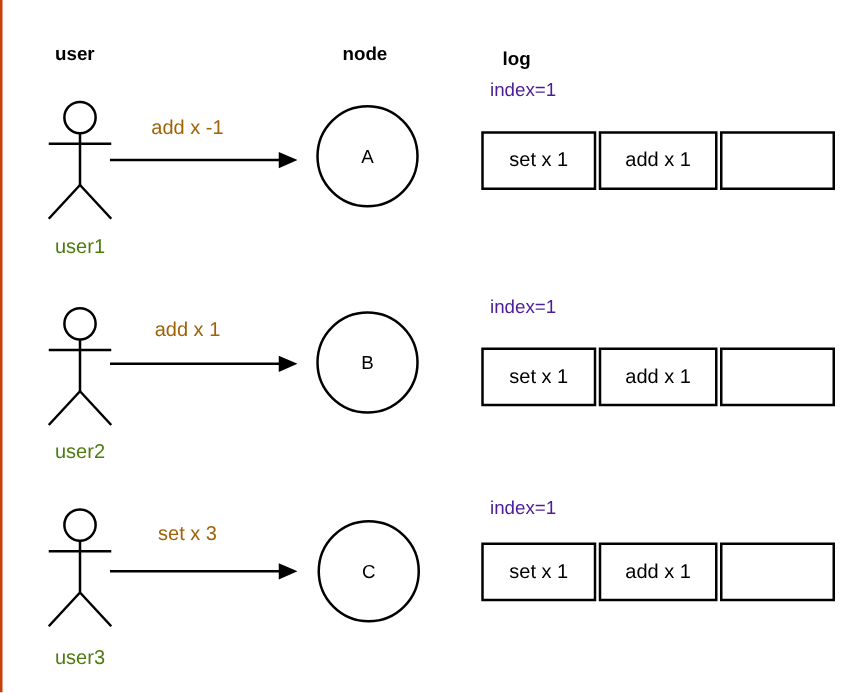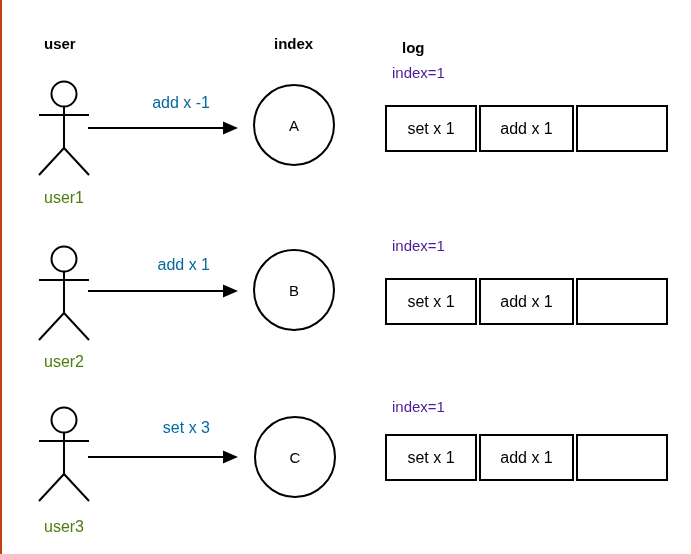--- a/index.html
+++ b/index.html
@@ -29,23 +29,23 @@
 
   .actor-name {
     width: 100px;
     text-align: center;
     font-size: 16px;
     color: #4d7c0f;
   }
 
   .msg-label {
     width: 120px;
-    text-align: right;
+    text-align: center;
     font-size: 16px;
-    color: #0369a1;
+    color: #a16207;
     white-space: nowrap;
   }
 
   .node-circle {
     width: 82px;
     height: 82px;
     border: 2px solid #000000;
     border-radius: 50%;
     box-sizing: border-box;
     display: flex;
@@ -82,21 +82,21 @@
   .log-cell.c2 { width: 92px; }
 
   svg { display: block; }
 </style>
 </head>
 <body>
 
 <div id="canvas">
 
   <div class="abs col-header" style="left:42px; top:35px;">user</div>
-  <div class="abs col-header" style="left:272px; top:35px;">index</div>
+  <div class="abs col-header" style="left:272px; top:35px;">node</div>
   <div class="abs col-header" style="left:400px; top:39px;">log</div>
 
   <div class="abs" style="left:32px; top:80px;">
     <svg width="60" height="96" viewBox="0 0 60 96" fill="none" stroke="#000000" stroke-width="2">
       <circle cx="30" cy="14" r="12.5"></circle>
       <line x1="30" y1="26.5" x2="30" y2="68"></line>
       <line x1="5" y1="35" x2="55" y2="35"></line>
       <line x1="30" y1="68" x2="5" y2="95"></line>
       <line x1="30" y1="68" x2="55" y2="95"></line>
     </svg>

